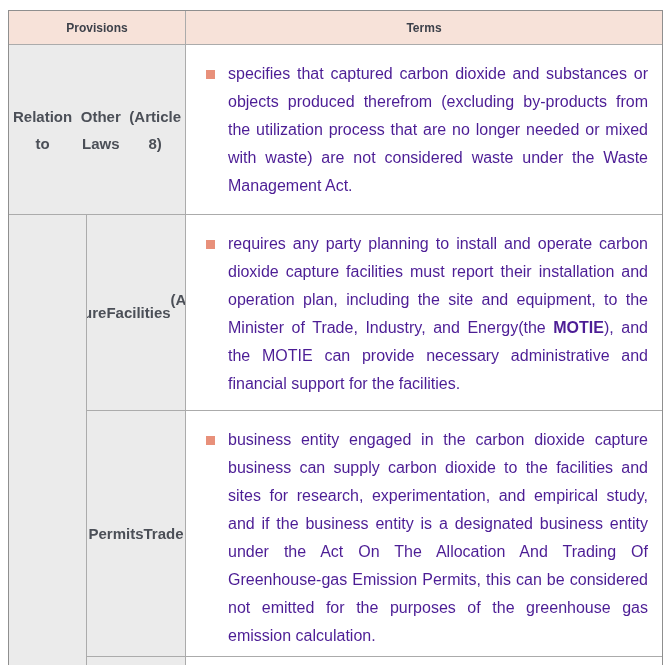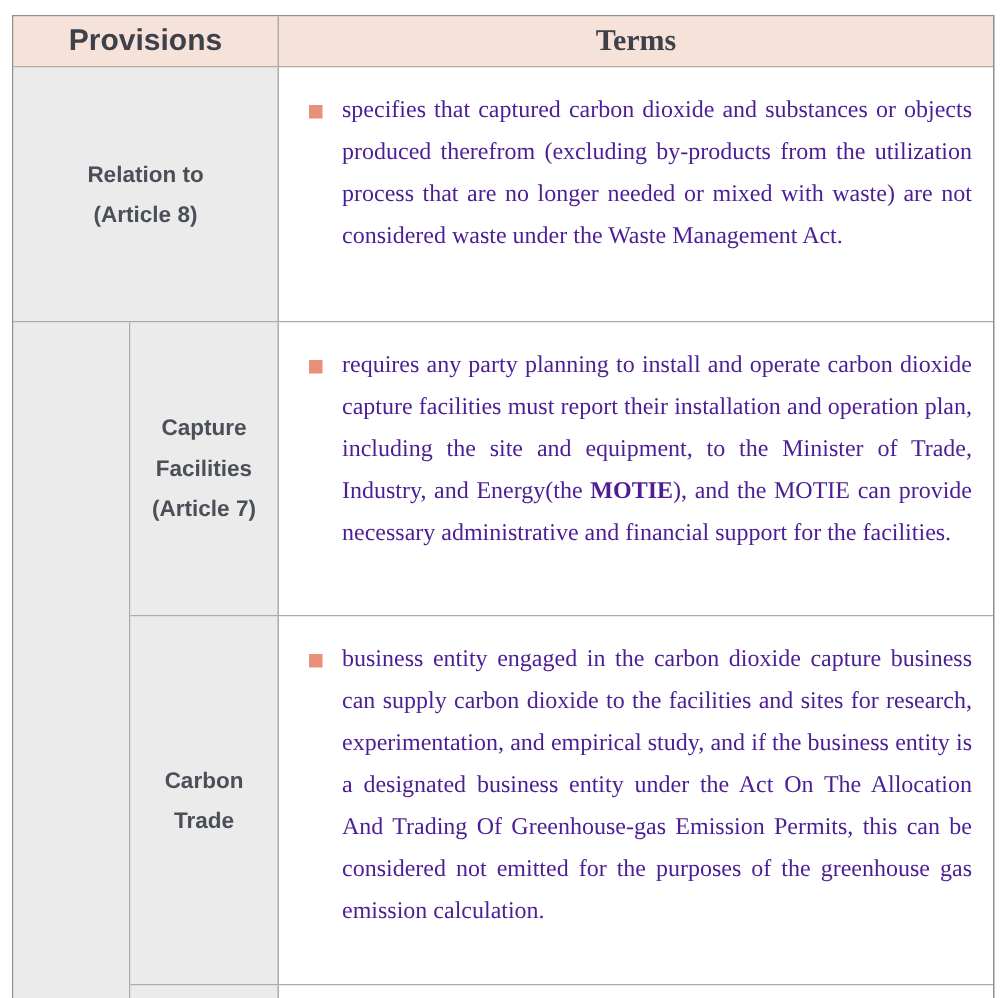--- a/index.html
+++ b/index.html
@@ -17,31 +17,31 @@
     display: grid;
     grid-template-columns: 78px 99px 1fr;
     grid-template-rows: 34px 170px 196px 246px 70px;
     background: #ffffff;
   }
   .cell {
     border-right: 1px solid #ababab;
     border-bottom: 1px solid #ababab;
     overflow: hidden;
   }
-  .cell.last-col { border-right: none; font-family: Liberation Serif, serif; }
+  .cell.last-col { border-right: none; }
   .header-cell {
     background: #f7e2d9;
     display: flex; align-items: center; justify-content: center;
-    font-size: 20px; font-weight: bold; color: #3d414a;
+    font-size: 12px; font-weight: bold; color: #3d414a;
   }
   .hdr-provisions { grid-column: 1 / 3; grid-row: 1; }
   .hdr-terms     { grid-column: 3; grid-row: 1; }
   .gray-cell {
     background: #ebebeb;
-    display: flex; flex-direction: column;
+    display: flex; flex-direction: row;
     align-items: center; justify-content: center;
     text-align: center;
     font-size: 15px; font-weight: bold; color: #4b4f57;
     line-height: 27px;
     padding: 4px;
   }
   .prov-row1  { grid-column: 1 / 3; grid-row: 2; }
   .spacer-col { grid-column: 1; grid-row: 3 / 6; border-bottom: none; }
   .prov-2a    { grid-column: 2; grid-row: 3; }
   .prov-2b    { grid-column: 2; grid-row: 4; }
@@ -78,20 +78,21 @@
 <body>
 
 <div class="table-wrap">
 
   <div class="cell header-cell hdr-provisions">Provisions</div>
 
   <div class="cell header-cell hdr-terms last-col">Terms</div>
 
   <div class="cell gray-cell prov-row1">
       <div>Relation to</div>
+      <div>Other Laws</div>
       <div>(Article 8)</div>
     </div>
 
   <div class="cell terms-cell terms-row1 last-col">
     <div class="term">
       <span class="bullet"></span>
       <div class="term-text"><span>specifies that captured carbon dioxide and substances or objects produced therefrom (excluding by-products from the utilization process that are no longer needed or mixed with waste) are not considered waste under the Waste Management Act.</span></div>
     </div>
   </div>
 
@@ -104,21 +105,21 @@
     </div>
 
   <div class="cell terms-cell terms-2a last-col">
     <div class="term">
       <span class="bullet"></span>
       <div class="term-text"><span>requires any party planning to install and operate carbon dioxide capture facilities must report their installation and operation plan, including the site and equipment, to the Minister of Trade, Industry, and Energy(the </span><span class="b">MOTIE</span><span>), and the MOTIE can provide necessary administrative and financial support for the facilities.</span></div>
     </div>
   </div>
 
   <div class="cell gray-cell prov-2b">
-      <div>Carbon</div>
+      <div>Permits</div>
       <div>Trade</div>
     </div>
 
   <div class="cell terms-cell terms-2b last-col">
     <div class="term">
       <span class="bullet"></span>
       <div class="term-text"><span>business entity engaged in the carbon dioxide capture business can supply carbon dioxide to the facilities and sites for research, experimentation, and empirical study, and if the business entity is a designated business entity under the Act On The Allocation And Trading Of Greenhouse-gas Emission Permits, this can be considered not emitted for the purposes of the greenhouse gas emission calculation.</span></div>
     </div>
   </div>
 

